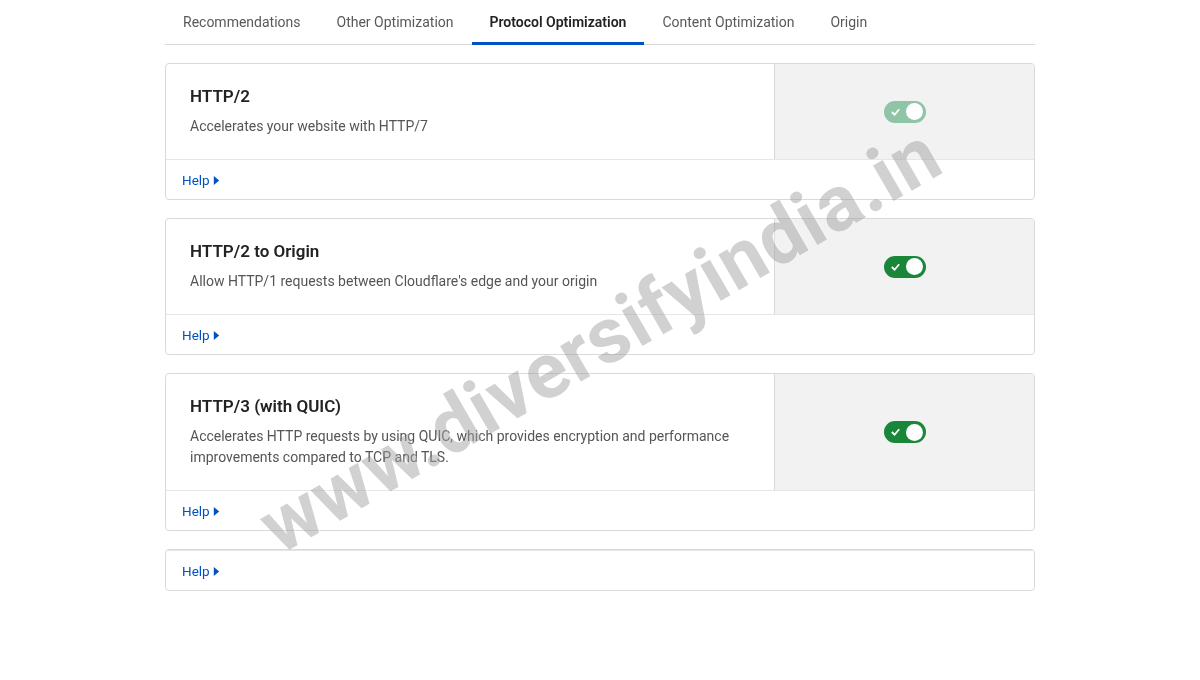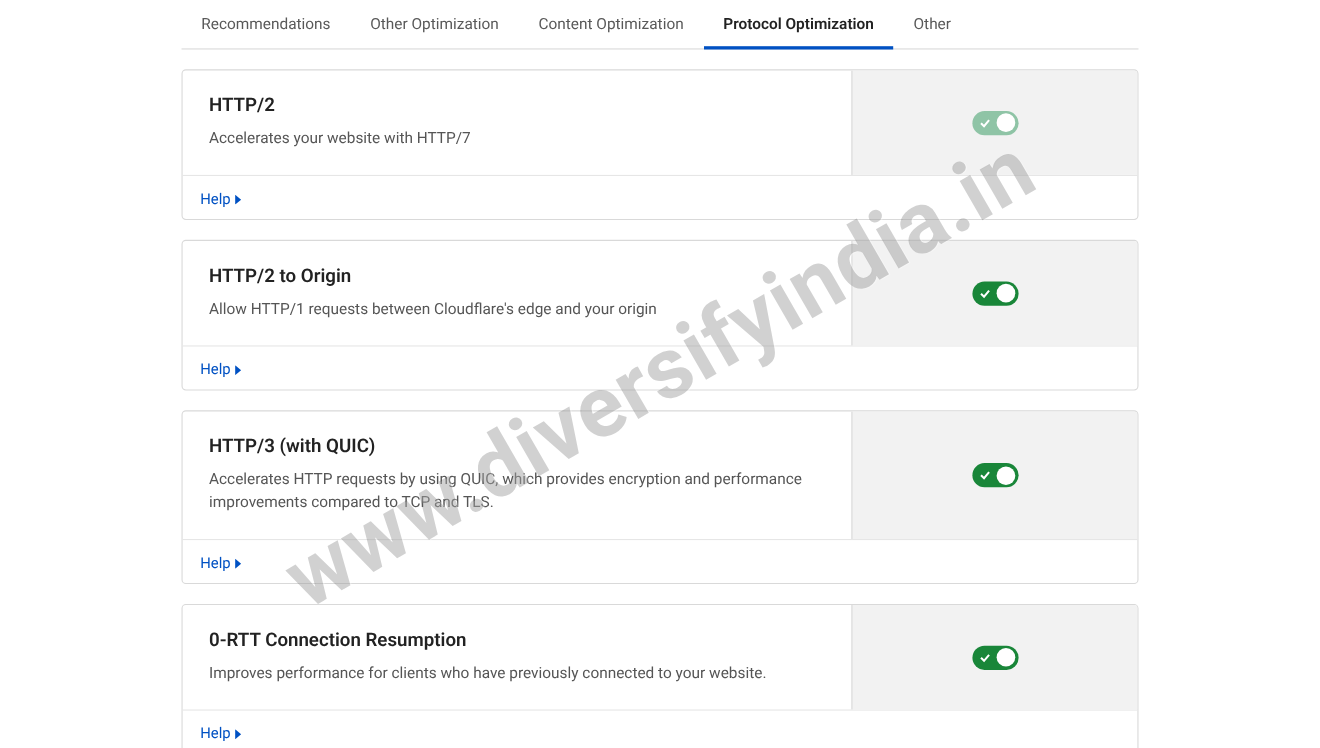--- a/index.html
+++ b/index.html
@@ -121,23 +121,23 @@
   }
 </style>
 </head>
 <body>
 
 <div class="container">
 
   <div class="tabs">
     <div class="tab">Recommendations</div>
     <div class="tab">Other Optimization</div>
+    <div class="tab active">Protocol Optimization</div>
     <div class="tab">Content Optimization</div>
-    <div class="tab active">Protocol Optimization</div>
-    <div class="tab">Other</div>
+    <div class="tab">Origin</div>
   </div>
 
   <div class="card">
     <div class="card-body">
       <div class="card-left">
         <div class="card-title">HTTP/2</div>
         <div class="card-desc">Accelerates your website with HTTP/7</div>
       </div>
       <div class="card-right">
         <div class="toggle toggle-on-muted">
@@ -202,34 +202,20 @@
       <span class="help-link">
         <span>Help</span>
         <svg viewBox="0 0 6 10">
             <path d="M0 0 L6 5 L0 10 Z"></path>
           </svg>
       </span>
     </div>
   </div>
 
   <div class="card">
-    <div class="card-body">
-      <div class="card-left">
-        <div class="card-title">0-RTT Connection Resumption</div>
-        <div class="card-desc">Improves performance for clients who have previously connected to your website.</div>
-      </div>
-      <div class="card-right">
-        <div class="toggle toggle-on">
-          <svg class="toggle-check" viewBox="0 0 12 12">
-              <path d="M2 6 L5 9 L10 3"></path>
-            </svg>
-          <div class="toggle-knob"></div>
-        </div>
-      </div>
-    </div>
     <div class="card-footer">
       <span class="help-link">
         <span>Help</span>
         <svg viewBox="0 0 6 10">
             <path d="M0 0 L6 5 L0 10 Z"></path>
           </svg>
       </span>
     </div>
   </div>
 

